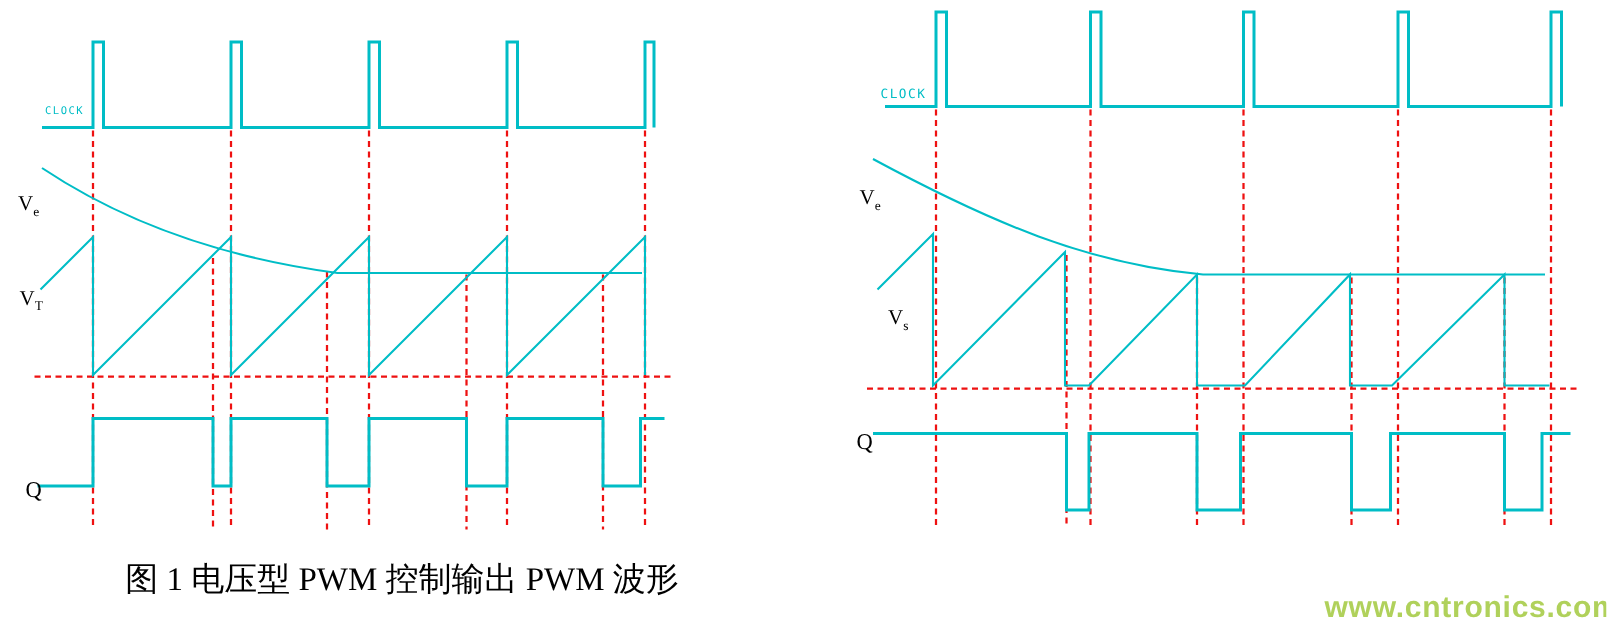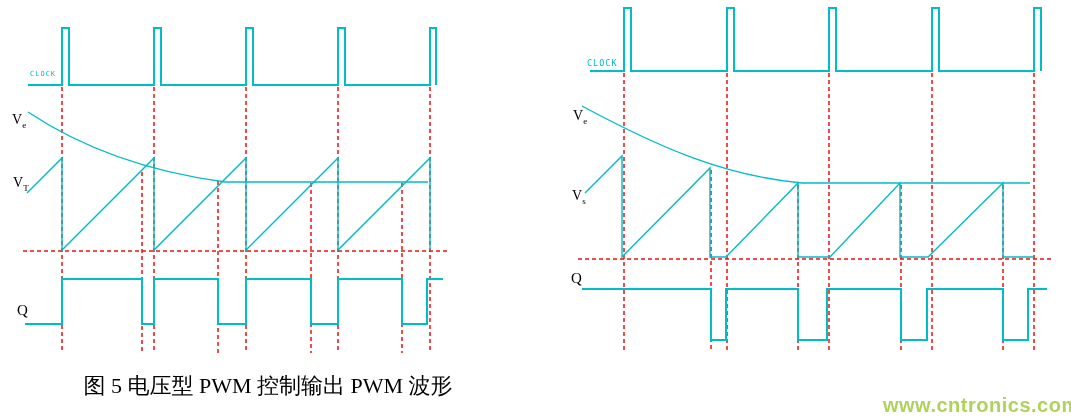--- a/index.html
+++ b/index.html
@@ -4,21 +4,21 @@
 <style>
   html,body{margin:0;padding:0;background:#fff;}
   .stage{position:relative;width:1071px;height:418px;background:#fff;overflow:hidden;
          font-family:"Liberation Serif",serif;}
   svg.canvas{position:absolute;left:0;top:0;width:1071px;height:418px;}
   .wf{fill:none;stroke:var(--teal,#00bdc6);stroke-linejoin:miter;}
   .wf-thick{stroke-width:2;}
   .wf-thin{stroke-width:1.4;}
   .dash{fill:none;stroke:var(--red,#ee1111);stroke-width:1.5;stroke-dasharray:4 3;}
   .sig-label{position:absolute;color:#000;font-family:"Liberation Serif",serif;
-             font-size:14px;line-height:1;white-space:nowrap;}
+             font-size:14px;line-height:1;white-space:nowrap;margin-top:17px;}
   .sig-label sub{font-size:9px;line-height:1;}
   .clock-label{position:absolute;color:var(--teal,#00bdc6);
                font-family:"DejaVu Sans Mono",monospace;line-height:1;
                letter-spacing:1px;white-space:nowrap;}
   .caption{position:absolute;top:372px;color:#000;font-size:22px;line-height:1.25;
            text-align:center;font-family:"Liberation Serif",serif;white-space:nowrap;}
   .watermark{position:absolute;left:883px;top:394px;color:var(--wm,#a3c93f);
              opacity:.85;font-family:"Liberation Sans",sans-serif;font-size:20px;
              font-weight:bold;letter-spacing:.5px;white-space:nowrap;}
 </style>
@@ -58,20 +58,20 @@
       <polyline points="582,289 711,289 711,340 726,340 726,289 798,289 798,340 827,340 827,289 901,289 901,340 927,340 927,289 1003,289 1003,340 1028,340 1028,289 1047,289" class="wf wf-thick"></polyline>
     </svg>
 
   <div class="clock-label" style="left:30px;top:71px;font-size:7px">CLOCK</div>
   <div class="sig-label" style="left:12px;top:113px"><span>V</span><sub>e</sub></div>
   <div class="sig-label" style="left:13px;top:176px"><span>V</span><sub>T</sub></div>
   <div class="sig-label" style="left:17px;top:303px;font-size:15px">Q</div>
 
   <div class="clock-label" style="left:587px;top:59px;font-size:8.5px">CLOCK</div>
   <div class="sig-label" style="left:573px;top:109px"><span>V</span><sub>e</sub></div>
-  <div class="sig-label" style="left:572px;top:189px"><span>V</span><sub>s</sub></div>
+  <div class="sig-label" style="left:592px;top:189px"><span>V</span><sub>s</sub></div>
   <div class="sig-label" style="left:571px;top:271px;font-size:15px">Q</div>
 
-  <div class="caption" style="left:0;width:536px">图 5  电压型 PWM 控制输出 PWM 波形</div>
+  <div class="caption" style="left:0;width:536px">图 1  电压型 PWM 控制输出 PWM 波形</div>
 
   <div class="watermark">www.cntronics.com</div>
 
 </div>
 
 </body></html>

